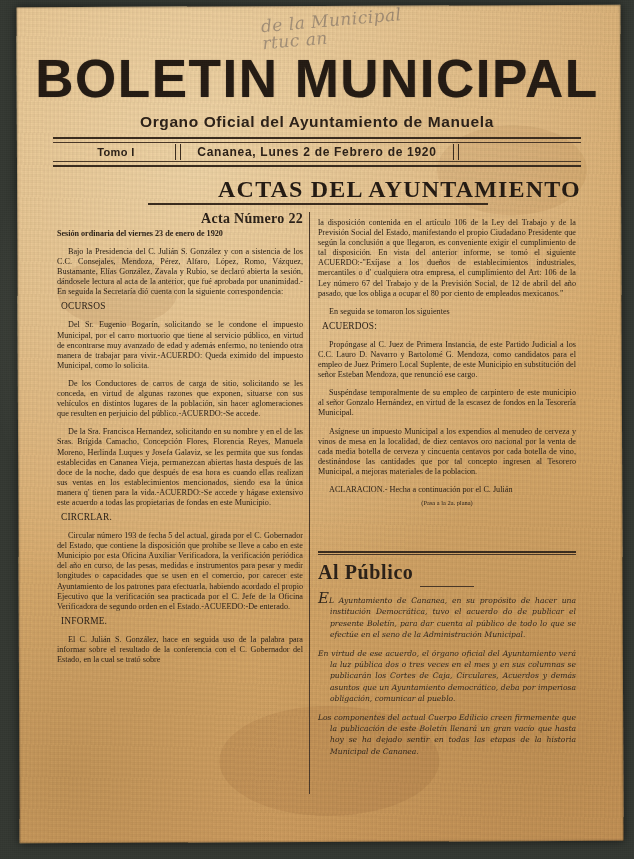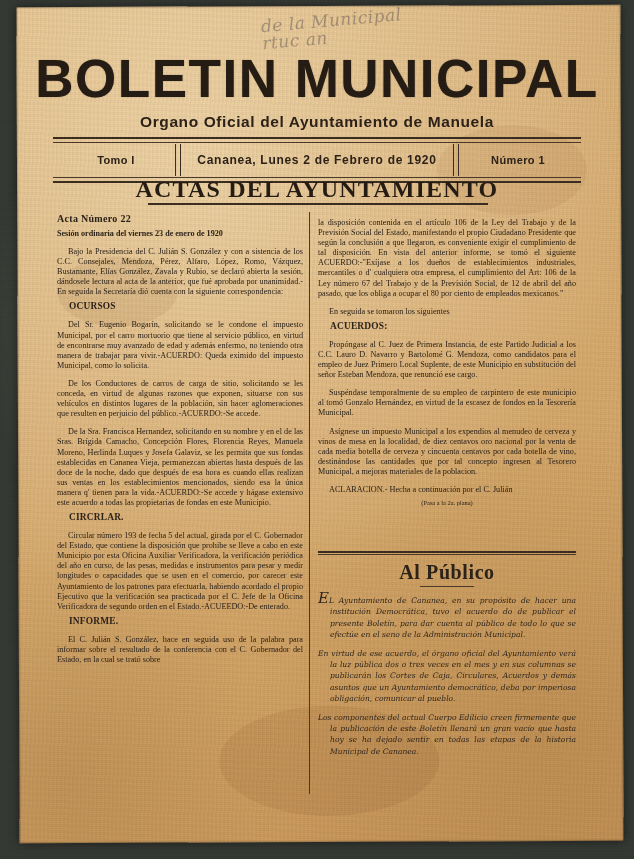--- a/index.html
+++ b/index.html
@@ -109,21 +109,21 @@
     line-height: 18px;
     letter-spacing: .6px;
     margin-top: 7px;
     color: #2c2118;
   }
 
   
   #issue-band {
     position: absolute;
     left: 53px; top: 137px;
-    width: 528px; height: 46px;
+    width: 528px; height: 30px;
     border-top: 2px solid #3a2c1e;
     border-bottom: 2px solid #3a2c1e;
     box-sizing: border-box;
   }
   #issue-band::before, #issue-band::after {
     content:"";
     position:absolute; left:0; right:0; height:1px; background:#4a3827;
   }
   #issue-band::before { top: 3px; }
   #issue-band::after  { bottom: 3px; }
@@ -144,21 +144,21 @@
     position:absolute; top:5px; bottom:5px; width:4px;
     border-left:1px solid #3a2c1e; border-right:1px solid #3a2c1e;
   }
   .vrule.l { left: 122px; }
   .vrule.r { right: 122px; }
 
   
   #actas-head {
     position: absolute;
     left: 53px; top: 176px; width: 528px;
-    text-align: center;
+    text-align: right;
     font-family: "Liberation Serif", serif;
     font-weight: 700;
     font-size: 24px;
     letter-spacing: 1.2px;
     color: #241b13;
   }
   #actas-rule {
     position: absolute;
     left: 148px; top: 203px; width: 340px; height: 0;
     border-top: 2px solid #3a2c1e;
@@ -177,39 +177,39 @@
   #col-left  { left: 57px;  width: 246px; }
   #col-right { left: 318px; width: 258px; }
   #col-divider {
     position: absolute;
     left: 309px; top: 212px;
     width: 0; height: 582px;
     border-left: 1px solid #4a3828;
   }
 
   .acta-title {
-    text-align: left;
-    font-weight: 700;
-    font-size: 10px;
+    text-align: right;
+    font-weight: 700;
+    font-size: 14px;
     line-height: 17px;
     letter-spacing: .3px;
     margin-bottom: 1px;
   }
   .acta-sub {
     text-align: left;
     font-weight: 700;
     font-size: 8.1px;
     line-height: 11px;
     margin-bottom: 3px;
   }
   .p { margin: 8px 0 3px 0; text-indent: 11px; }
   .p.noind { text-indent: 0; }
   .sec {
-    margin: 4px 0 2px 12px;
-    font-weight: 700;
+    margin: 4px 0 2px 4px;
+    font-weight: 400;
     font-size: 9.4px;
     line-height: 11px;
     letter-spacing: .2px;
     text-indent: 0;
   }
   .contnote {
     text-align: center;
     font-size: 6.4px;
     line-height: 9px;
     margin-top: 3px;
@@ -224,21 +224,21 @@
     border-bottom: 1px solid #4a3827;
     height: 4px;
     box-sizing: border-box;
   }
   #alpublico {
     position: absolute;
     left: 318px; top: 560px; width: 258px;
     color: #2b2118;
   }
   #alpublico .ap-title {
-    text-align: center;
+    text-align: left;
     font-family: "Liberation Serif", serif;
     font-weight: 700;
     font-size: 20px;
     line-height: 24px;
     letter-spacing: .6px;
   }
   #alpublico .ap-rule {
     width: 54px; height: 0;
     margin: 2px auto 6px auto;
     border-top: 1px solid #4a3827;
@@ -280,21 +280,20 @@
     <div id="masthead">
       <div class="title">BOLETIN MUNICIPAL</div>
       <div class="subtitle">Organo Oficial del Ayuntamiento de Manuela</div>
     </div>
 
     <div id="issue-band">
       <div class="vrule l"></div>
       <div class="vrule r"></div>
       <div class="cell tomo">Tomo I</div>
       <div class="cell center">Cananea, Lunes 2 de Febrero de 1920</div>
-      <div class="cell numero">Número 1</div>
     </div>
 
     <div id="actas-head">ACTAS  DEL  AYUNTAMIENTO</div>
     <div id="actas-rule"></div>
 
     <div id="col-divider"></div>
 
     <div class="col" id="col-left">
       <div class="acta-title">Acta Número 22</div>
       <div class="acta-sub">Sesión ordinaria del viernes 23 de enero de 1920</div>
@@ -307,21 +306,21 @@
       <p class="p">Circular número 193 de fecha 5 del actual, girada por el C. Gobernador del Estado, que contiene la disposición que prohibe se lleve a cabo en este Municipio por esta Oficina Auxiliar Verificadora, la verificación periódica del año en curso, de las pesas, medidas e instrumentos para pesar y medir longitudes o capacidades que se usen en el comercio, por carecer este Ayuntamiento de los patrones para efectuarla, habiendo acordado el propio Ejecutivo que la verificación sea practicada por el C. Jefe de la Oficina Verificadora de segundo orden en el Estado.-ACUEEDO:-De enterado.</p>
       <div class="sec">INFORME.</div>
       <p class="p">El C. Julián S. González, hace en seguida uso de la palabra para informar sobre el resultado de la conferencia con el C. Gobernador del Estado, en la cual se trató sobre</p>
     </div>
 
     <div class="col" id="col-right">
       <p class="p noind">la disposición contenida en el artículo 106 de la Ley del Trabajo y de la Previsión Social del Estado, manifestando el propio Ciudadano Presidente que según la conclusión a que llegaron, es conveniente exigir el cumplimiento de tal disposición. En vista del anterior informe, se tomó el siguiente ACUERDO:-"Exíjase a los dueños de establecimientos industriales, mercantiles o d' cualquiera otra empresa, el cumplimiento del Art: 106 de la Ley número 67 del Trabajo y de la Previsión Social, de 12 de abril del año pasado, que los obliga a ocupar el 80 por ciento de empleados mexicanos."</p>
       <p class="p">En seguida se tomaron los siguientes</p>
       <div class="sec">ACUERDOS:</div>
       <p class="p">Propóngase al C. Juez de Primera Instancia, de este Partido Judicial a los C.C. Lauro D. Navarro y Bartolomé G. Mendoza, como candidatos para el empleo de Juez Primero Local Suplente, de este Municipio en substitución del señor Esteban Mendoza, que renunció ese cargo.</p>
-      <p class="p">Suspéndase temporalmente de su empleo de carpintero de este municipio al tomó Gonzalo Hernández, en virtud de la escasez de fondos en la Tesorería Municipal.</p>
+      <p class="p">Suspéndase temporalmente de su empleo de carpintero de este municipio al señor Gonzalo Hernández, en virtud de la escasez de fondos en la Tesorería Municipal.</p>
       <p class="p">Asígnese un impuesto Municipal a los expendios al menudeo de cerveza y vinos de mesa en la localidad, de diez centavos oro nacional por la venta de cada media botella de cerveza y cincuenta centavos por cada botella de vino, destinándose las cantidades que por tal concepto ingresen al Tesorero Municipal, a mejoras materiales de la poblacion.</p>
       <p class="p">ACLARACION.- Hecha a continuación por el C. Julián</p>
       <p class="contnote">(Pasa a la 2a. plana)</p>
     </div>
 
     <div id="alpublico-rules"></div>
 
     <div id="alpublico">
       <div class="ap-title">Al  Público</div>
       <div class="ap-rule"></div>

